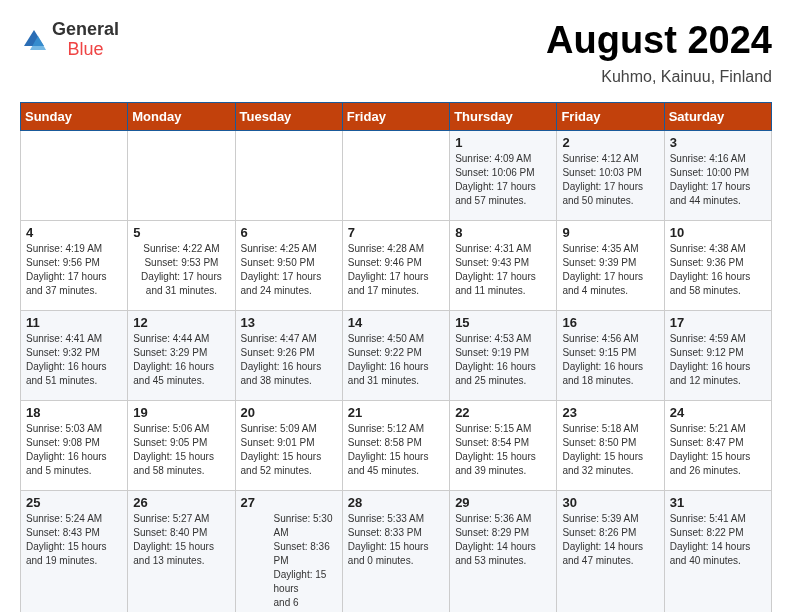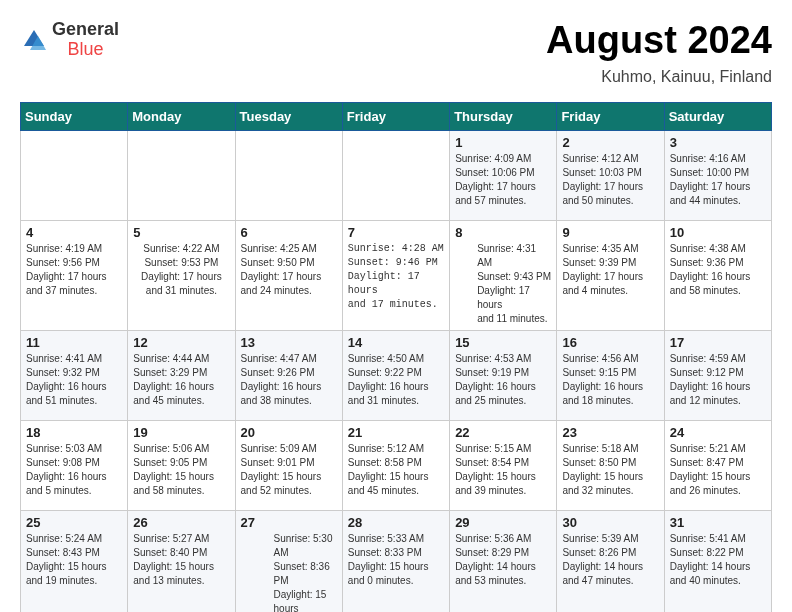--- a/index.html
+++ b/index.html
@@ -55,21 +55,21 @@
       font-size: 16px;
       color: #444;
       margin-top: 6px;
     }
     table {
       width: 100%;
       border-collapse: collapse;
       table-layout: fixed;
     }
     thead th {
-      background-color: #0f766e;
+      background-color: #c2410c;
       color: #fff;
       font-size: 13px;
       font-weight: bold;
       padding: 6px 4px;
       text-align: left;
       border: 1px solid #1a5a9a;
     }
     tbody td {
       vertical-align: top;
       border: 1px solid #ccc;
@@ -178,28 +178,28 @@
         </td>
         <td>
           <span class="day-num">6</span>
           <div class="day-detail" style="white-space: pre-line;">Sunrise: 4:25 AM
 Sunset: 9:50 PM
 Daylight: 17 hours
 and 24 minutes.</div>
         </td>
         <td>
           <span class="day-num">7</span>
-          <div class="day-detail" style="white-space: pre-line; font-family: Liberation Mono, monospace;">Sunrise: 4:28 AM
+          <div class="day-detail" style="white-space: pre-line;">Sunrise: 4:28 AM
 Sunset: 9:46 PM
 Daylight: 17 hours
 and 17 minutes.</div>
         </td>
         <td>
           <span class="day-num">8</span>
-          <div class="day-detail" style="white-space: pre-line; margin-left: 22px;">Sunrise: 4:31 AM
+          <div class="day-detail" style="white-space: pre-line;">Sunrise: 4:31 AM
 Sunset: 9:43 PM
 Daylight: 17 hours
 and 11 minutes.</div>
         </td>
         <td>
           <span class="day-num">9</span>
           <div class="day-detail" style="white-space: pre-line;">Sunrise: 4:35 AM
 Sunset: 9:39 PM
 Daylight: 17 hours
 and 4 minutes.</div>

